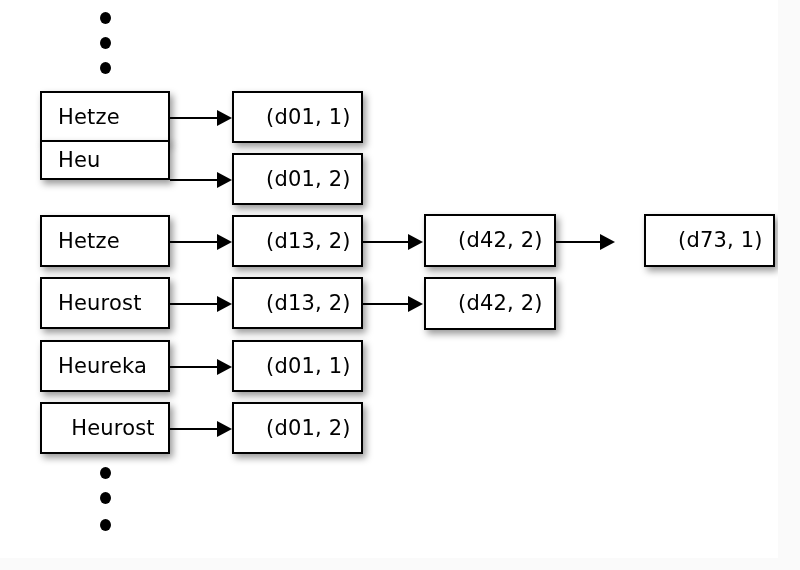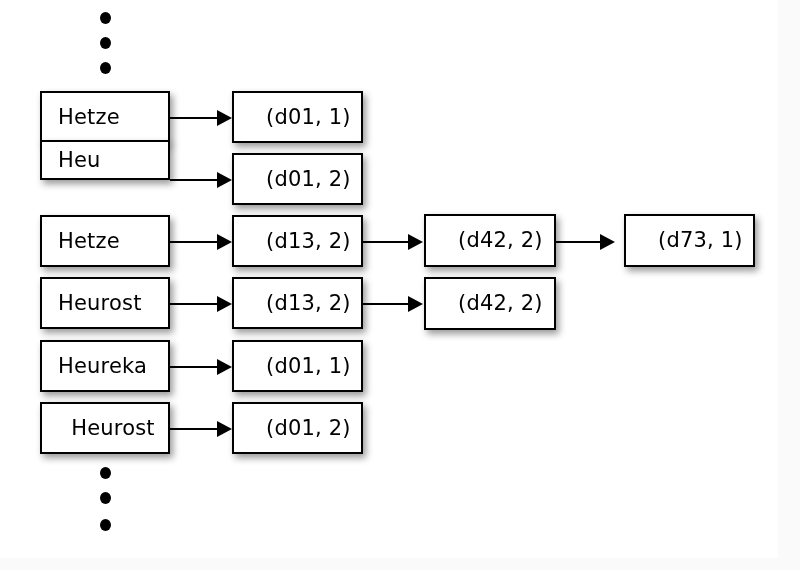--- a/index.html
+++ b/index.html
@@ -121,21 +121,21 @@
       </div>
       <div class="node tuple" style="left: 232px; top: 402px; width: 131px; height: 52px;">
         <span class="label">(d01, 2)</span>
       </div>
       <div class="node tuple" style="left: 424px; top: 214px; width: 132px; height: 53px;">
         <span class="label">(d42, 2)</span>
       </div>
       <div class="node tuple" style="left: 424px; top: 277px; width: 132px; height: 53px;">
         <span class="label">(d42, 2)</span>
       </div>
-      <div class="node tuple" style="left: 624px; top: 214px; width: 131px; height: 53px;">
+      <div class="node tuple" style="left: 644px; top: 214px; width: 131px; height: 53px;">
         <span class="label">(d73, 1)</span>
       </div>
     </div>
   <div id="edges-layer">
       <div class="edge" style="left: 170px; top: 117px; width: 48px;"></div>
       <div class="arrowhead" style="left: 217px; top: 110px;"></div>
       <div class="edge" style="left: 170px; top: 179px; width: 48px;"></div>
       <div class="arrowhead" style="left: 217px; top: 172px;"></div>
       <div class="edge" style="left: 170px; top: 241px; width: 48px;"></div>
       <div class="arrowhead" style="left: 217px; top: 234px;"></div>

